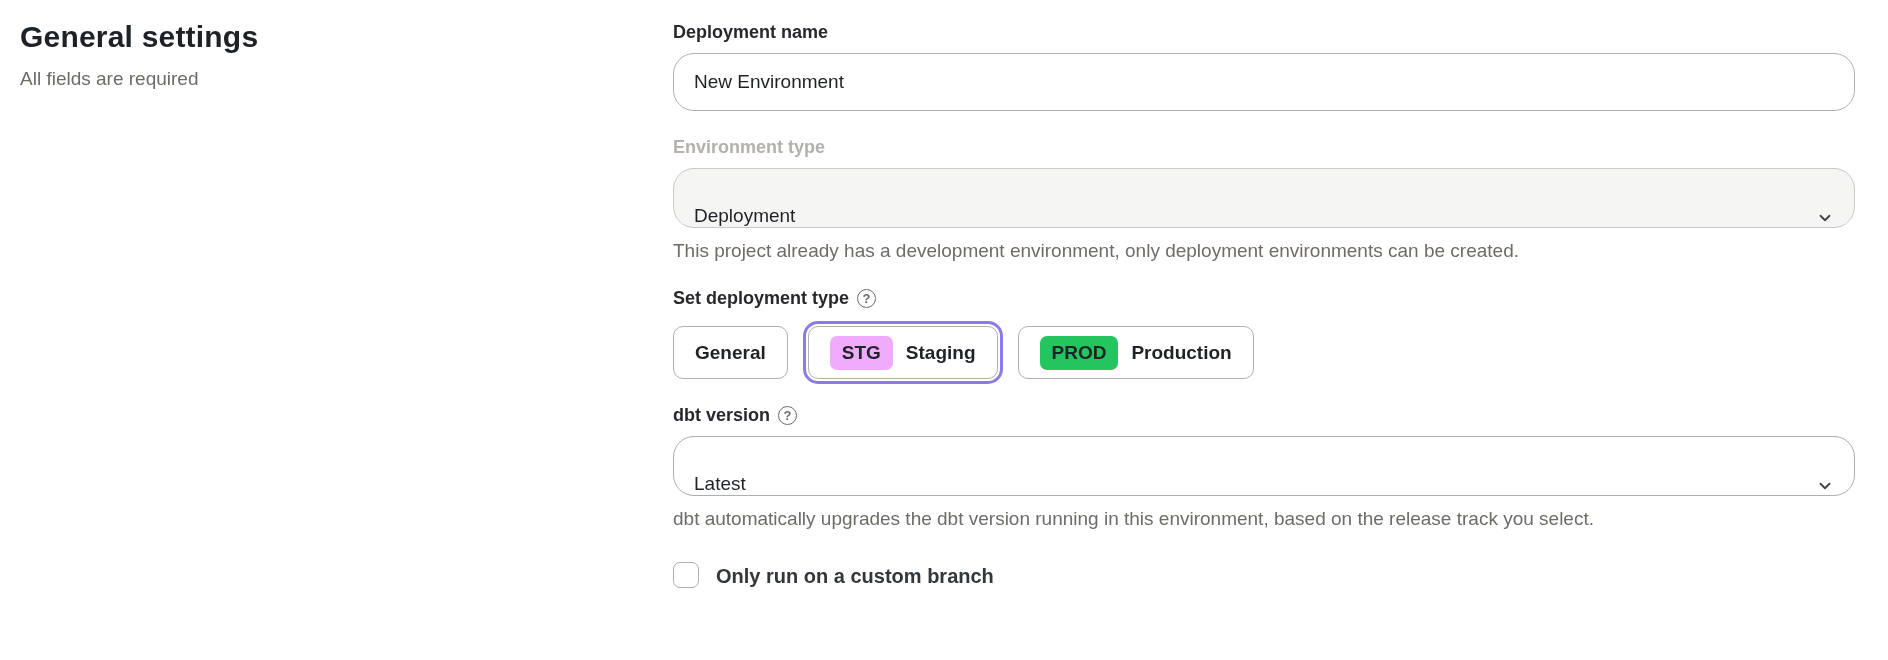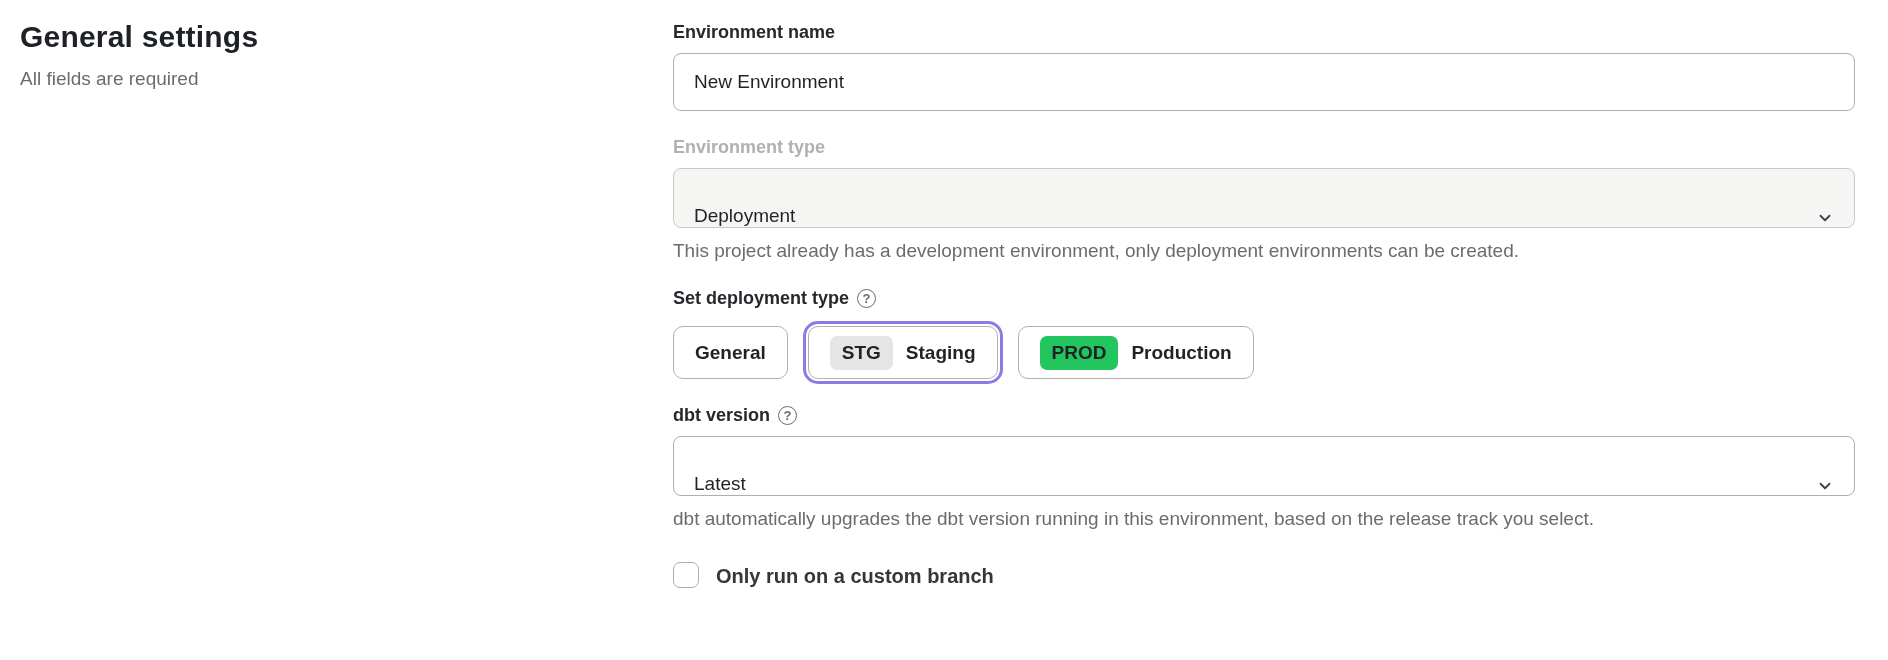--- a/index.html
+++ b/index.html
@@ -17,21 +17,21 @@
   .form { width: 1182px; flex: 0 0 1182px; padding-top: 22px; }
 
   .lbl { display: inline-flex; align-items: center; font-size: 18px; font-weight: 700; color: #26282d; }
   .lbl.muted-lbl { color: #b4b0ad; }
   .lbl .help { display: inline-flex; align-items: center; justify-content: center;
                width: 19px; height: 19px; margin-left: 8px; border: 1.4px solid #6f6b67;
                border-radius: 50%; font-size: 13px; font-weight: 700; color: #6f6b67; cursor: pointer; }
 
   .text-input, .select {
     width: 1182px; height: 58px; margin-top: 10px;
-    border: 1px solid #b1aeab; border-radius: 8px;
+    border: 1px solid #b1aeab; border-radius: 21px;
     background: #ffffff; font-size: 19px; color: #1f2227;
     padding: 0 20px; font-family: "Liberation Sans", sans-serif;
   }
   .select { display: flex; align-items: flex-end; justify-content: space-between; height: 60px; cursor: pointer; }
   .select.disabled { background: #f5f5f3; border-color: #cbc9c7; cursor: default; }
   .select .chev { display: flex; align-items: center; }
 
   .helper { margin-top: 12px; font-size: 19px; color: #6f6b67; }
 
   .section-gap { margin-top: 26px; }
@@ -42,41 +42,41 @@
     display: inline-flex; align-items: center; gap: 13px;
     height: 53px; padding: 0 21px;
     background: #ffffff; border: 1px solid #b3b0ad; border-radius: 10px;
     font-size: 19px; font-weight: 600; color: #1f2227; cursor: pointer;
     font-family: "Liberation Sans", sans-serif;
   }
   .type-btn.selected {
     outline: 3px solid #8d7ae9; outline-offset: 2px;
   }
   .badge { display: inline-block; padding: 6px 12px; border-radius: 7px; font-size: 19px; font-weight: 600; color: #1f2227; }
-  .badge.stg  { background: #e5e5e5; }
+  .badge.stg  { background: #f0abfc; }
   .badge.prod { background: #22c55e; }
 
   .check-row { display: flex; align-items: flex-end; margin-top: 32px; }
   .checkbox { width: 26px; height: 26px; border: 1.6px solid #b0adaa; border-radius: 7px; background: #ffffff; cursor: pointer; }
   .check-label { margin-left: 17px; font-size: 20px; font-weight: 700; color: #33363a; }
 </style>
 </head>
 <body>
 
 <div class="page">
 
   <aside class="intro">
     <h1>General settings</h1>
     <p>All fields are required</p>
   </aside>
 
   <main class="form">
 
     <div>
-      <span class="lbl">Environment name</span>
+      <span class="lbl">Deployment name</span>
       <input class="text-input" type="text" value="New Environment" style="">
     </div>
 
     <div class="section-gap">
       <span class="lbl muted-lbl">Environment type</span>
       <div class="select disabled">
         <span>Deployment</span>
         <span class="chev">
           <svg width="18" height="18" viewBox="0 0 16 16" fill="none">
             <path d="M4 6 L8 10 L12 6" stroke="#3f4246" stroke-width="1.6" stroke-linecap="round" stroke-linejoin="round"></path>

